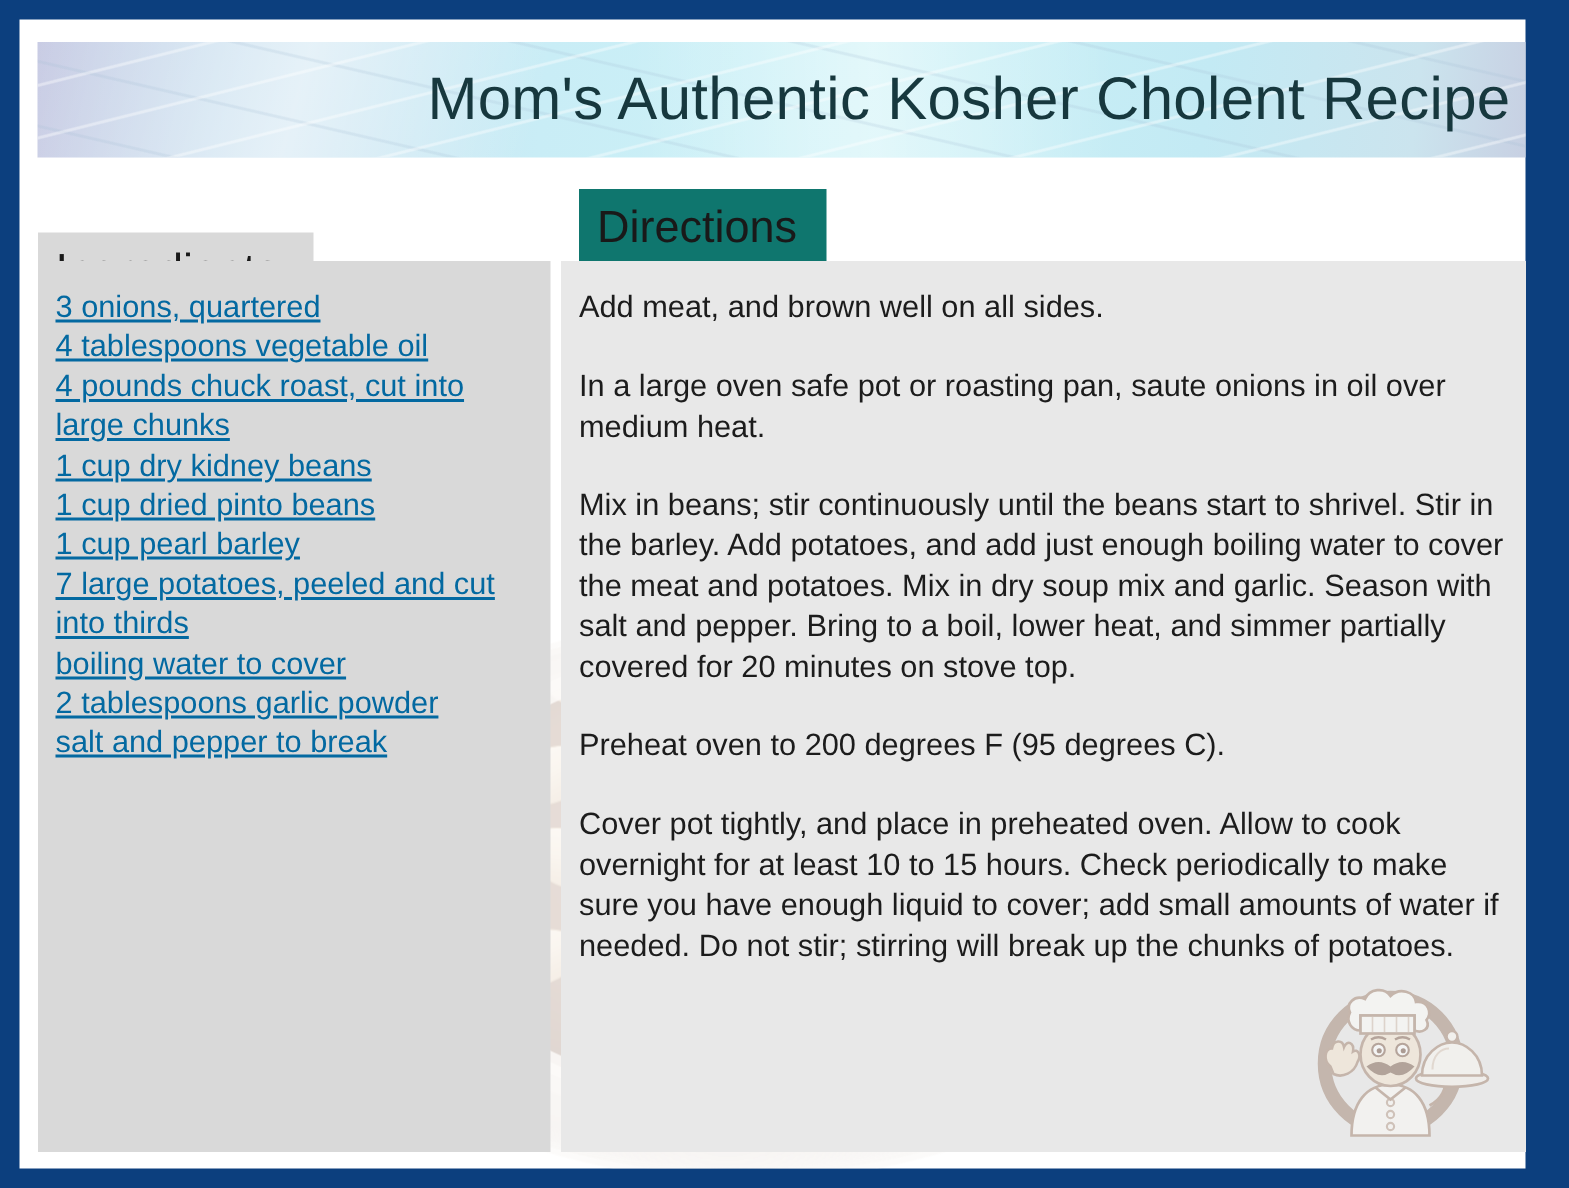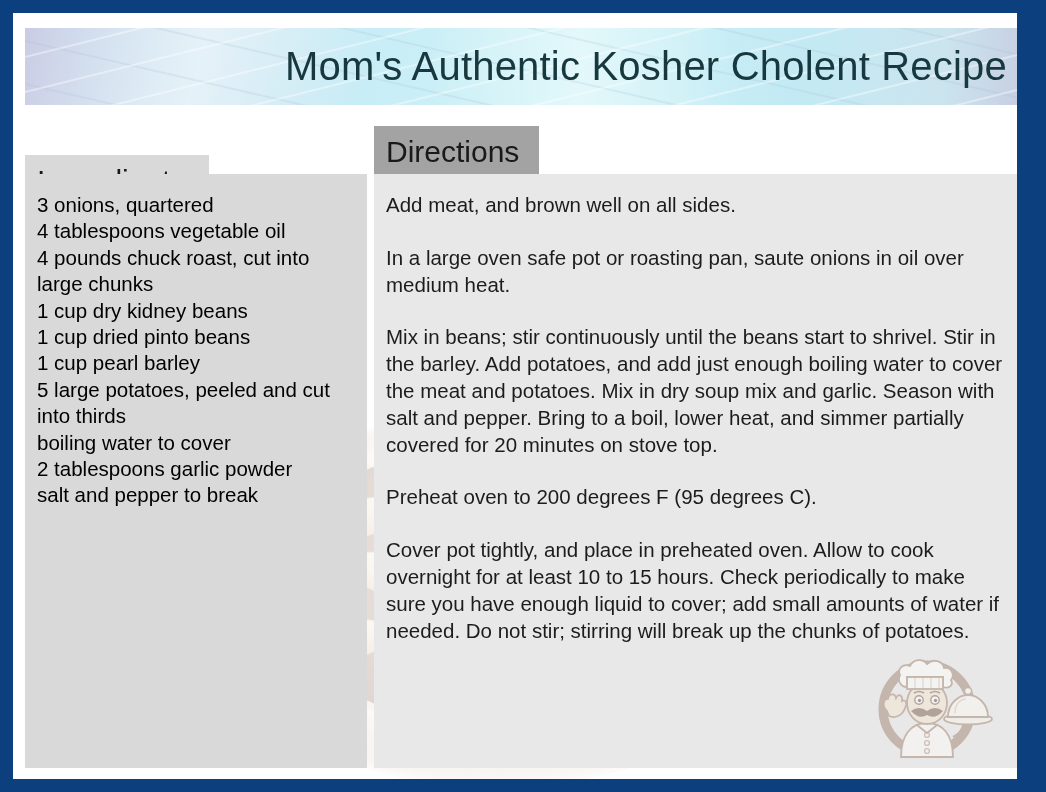--- a/index.html
+++ b/index.html
@@ -129,32 +129,33 @@
     z-index: 3;
   }
 
   
   #ingredients-panel { left: 12px; top: 113px; width: 342px; height: 642px; }
   #ingredients-tab   { width: 184px; background: #D9D9D9; margin-top: 29px; }
   #ingredients-body  { width: 342px; height: 594px; background: #D9D9D9; }
 
   
   #directions-panel { left: 361px; top: 113px; width: 647px; height: 642px; }
-  #directions-tab   { width: 165px; background: #a3a3a3; }
+  #directions-tab   { width: 165px; background: #0f766e; margin-left: 12px; }
   #directions-body  { width: 647px; height: 594px; background: #E8E8E8; }
 
   .ingredient-list {
     margin: 0;
     padding: 0;
     list-style: none;
   }
   .ingredient-item {
     font-size: 20.5px;
     line-height: 26.4px;
-    color: #000000;
+    color: #0369a1;
+    text-decoration: underline;
   }
 
   .direction-step {
     font-size: 20.5px;
     line-height: 26.8px;
     color: #1C1C1C;
     margin: 0 0 26px 0;
   }
   .direction-step:last-child { margin-bottom: 0; }
 
@@ -284,21 +285,21 @@
       </div>
       <div class="panel-body" id="ingredients-body">
         <div class="panel-body-inner">
           <ul class="ingredient-list">
             <li class="ingredient-item">3 onions, quartered</li>
             <li class="ingredient-item">4 tablespoons vegetable oil</li>
             <li class="ingredient-item">4 pounds chuck roast, cut into large chunks</li>
             <li class="ingredient-item">1 cup dry kidney beans</li>
             <li class="ingredient-item">1 cup dried pinto beans</li>
             <li class="ingredient-item">1 cup pearl barley</li>
-            <li class="ingredient-item">5 large potatoes, peeled and cut into thirds</li>
+            <li class="ingredient-item">7 large potatoes, peeled and cut into thirds</li>
             <li class="ingredient-item">boiling water to cover</li>
             <li class="ingredient-item">2 tablespoons garlic powder</li>
             <li class="ingredient-item">salt and pepper to break</li>
           </ul>
         </div>
       </div>
     </div>
 
     <div class="panel" id="directions-panel">
       <div class="panel-tab" id="directions-tab">

